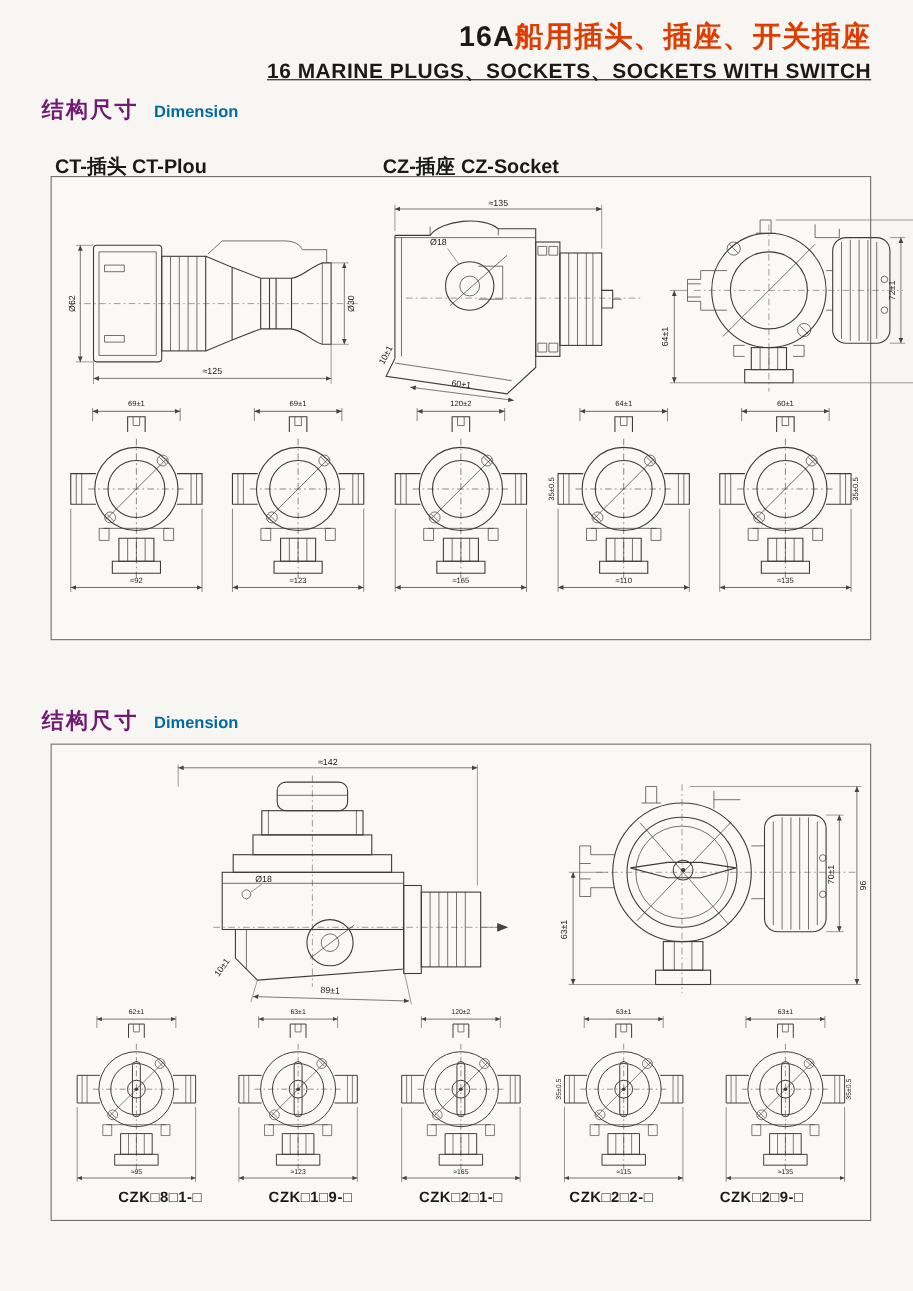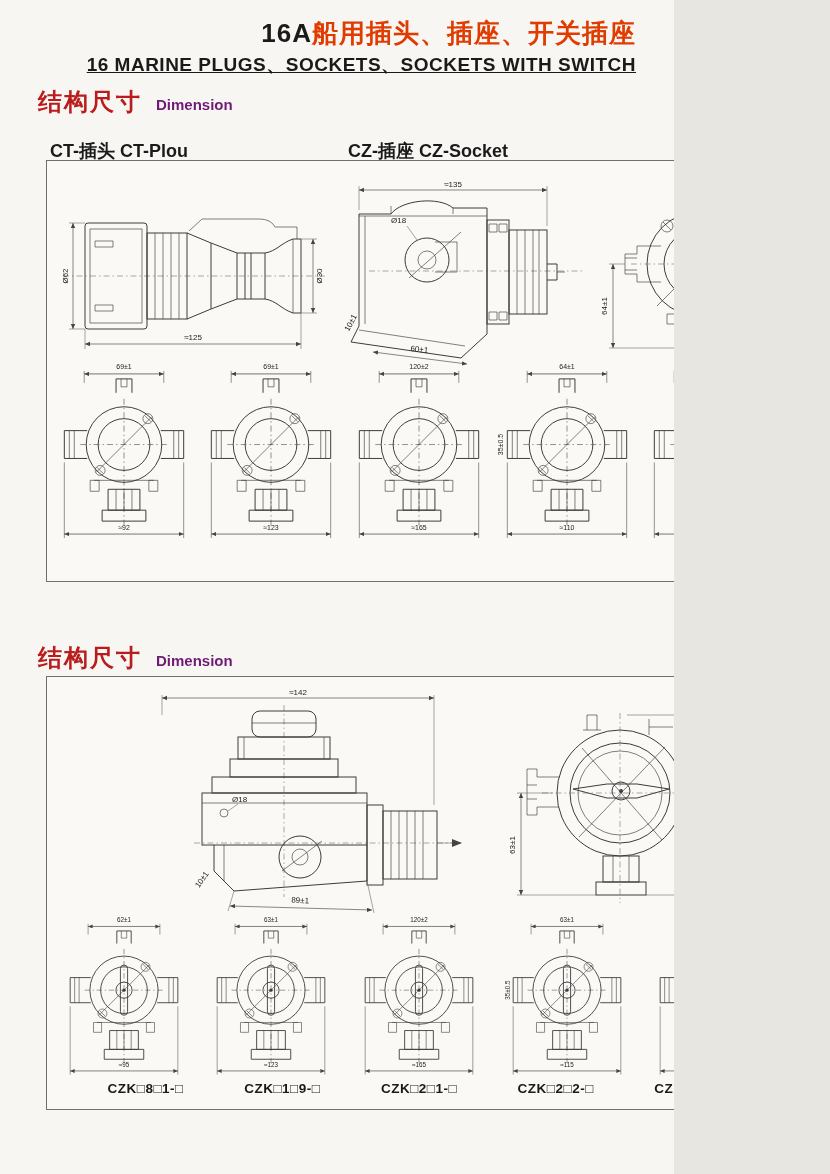--- a/index.html
+++ b/index.html
@@ -1,26 +1,26 @@
 <!DOCTYPE html>
 <html><head>
 <meta charset="utf-8">
 <style>
   html,body{margin:0;padding:0;background:#e8e6e1;}
-  .sheet{position:relative;width:674px;height:1174px;background:#f7f6f2;
+  .sheet{position:relative;width:830px;height:1174px;background:#f7f6f2;
          font-family:"Liberation Sans",sans-serif;color:#1a1a1a;overflow:hidden;}
   
   .header{position:absolute;top:16px;right:38px;text-align:right;}
   .t1{font-size:26px;font-weight:bold;letter-spacing:1px;white-space:nowrap;}
   .t1 .zh{color:#e03b00;}
   .t2{font-size:19px;font-weight:bold;margin-top:1px;letter-spacing:.5px;white-space:nowrap;text-decoration:underline;}
   
   .sec-head{position:absolute;left:38px;white-space:nowrap;}
-  .sec-head .zh{color:#b91c1c;font-size:24px;font-weight:bold;letter-spacing:2px;}
-  .sec-head .en{color:#701a75;font-size:15px;font-weight:bold;margin-left:14px;}
+  .sec-head .zh{color:#701a75;font-size:20px;font-weight:bold;letter-spacing:2px;}
+  .sec-head .en{color:#0369a1;font-size:15px;font-weight:bold;margin-left:14px;}
   #sec1-head{top:86px;} #sec2-head{top:642px;}
   .sublabel{position:absolute;font-size:18px;font-weight:bold;white-space:nowrap;}
   #ct-label{top:139px;left:50px;} #cz-label{top:139px;left:348px;} #czk-label{top:688px;left:42px;}
   
   .box{position:absolute;left:46px;width:744px;border:1px solid #6f6f6f;background:#faf9f6;}
   #box1{top:160px;height:420px;} #box2{top:676px;height:432px;text-align:right;}
   .draw{position:absolute;}
   .srow{position:absolute;left:0;right:0;display:flex;justify-content:space-evenly;}
   #box1 .srow{top:198px;} #box2 .srow{top:236px;}
   #box1 .sdraw{width:142px;height:184px;} #box2 .sdraw{width:142px;height:166px;}

